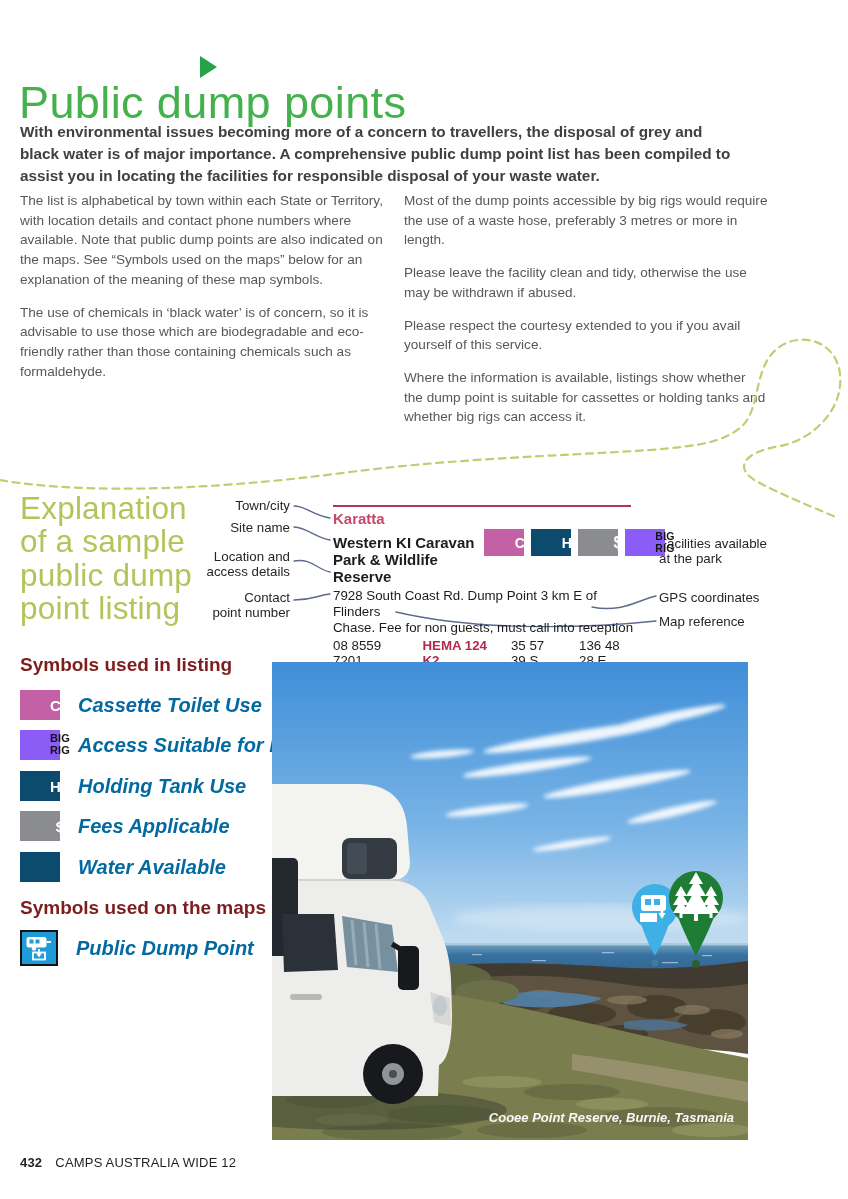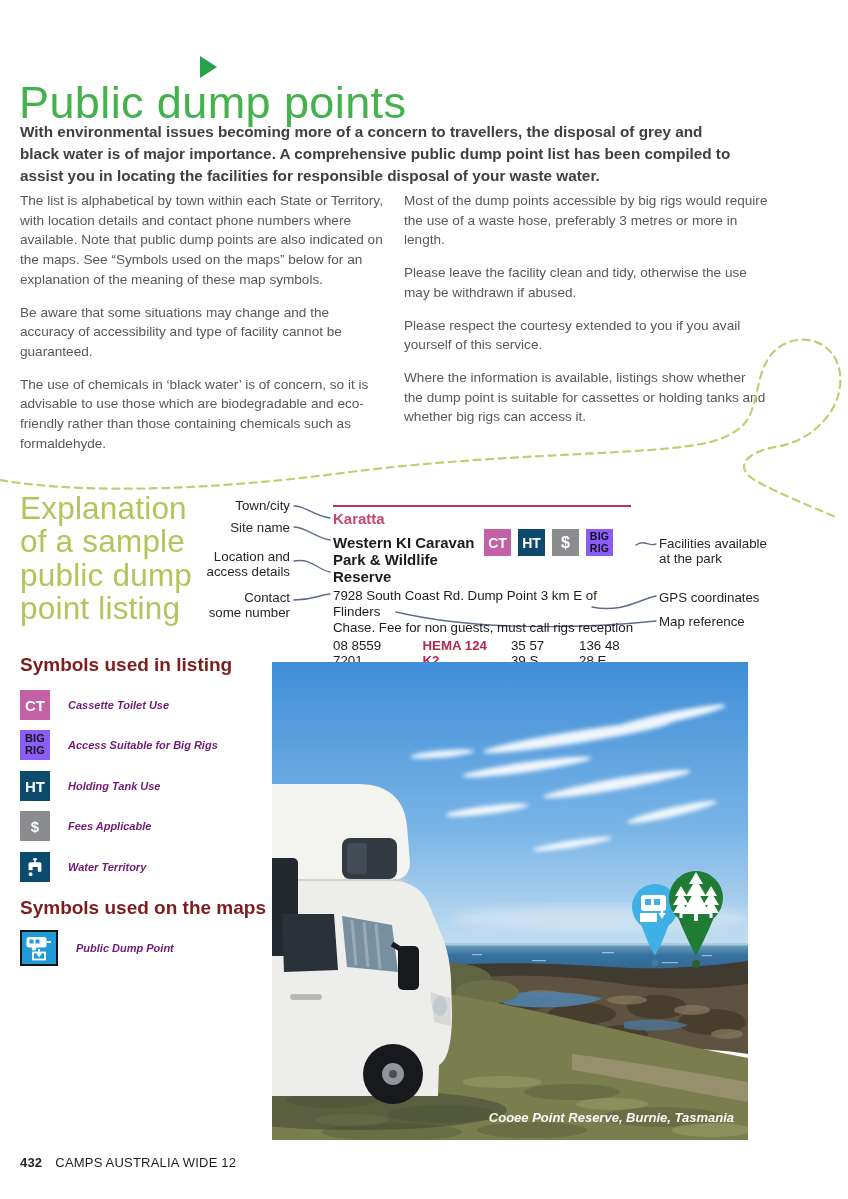--- a/index.html
+++ b/index.html
@@ -33,37 +33,37 @@
   .ann-fac { left:659px; top:536px; width:130px; }
   .ann-gps { left:659px; top:590px; width:140px; }
   .ann-map { left:659px; top:614px; width:140px; }
   .connectors { position:absolute; left:0; top:495px; pointer-events:none; }
   .listing { position:absolute; left:333px; top:505px; width:302px; color:#1c1c1a; }
   .listing-rule { border-top:2.5px solid #b5345b; width:298px; margin:0 0 3px 0; }
   .listing-town { color:#c5486c; font-weight:700; font-size:15px; line-height:1.2; margin-bottom:7px; }
   .listing-name { font-weight:700; font-size:15px; line-height:1.12; width:160px; }
   .listing-icons { position:absolute; left:151px; top:24px; display:flex; gap:7px; }
   .sq { width:27px; height:27px; display:flex; align-items:center; justify-content:center;
-    color:#ffffff; font-weight:700; font-size:14px; box-sizing:border-box; }
+    color:#ffffff; font-weight:700; font-size:14px; box-sizing:border-box;padding-left:40px; }
   .sq-ct { background:#c360a6; }
   .sq-ht { background:#0c4a6e; }
   .sq-fee { background:#8a8c8f; font-size:16px; }
   .sq-bigrig { background:#8b5cf6; color:#141414; flex-direction:column; font-size:10.5px;
     line-height:1.05; font-weight:800; letter-spacing:0.2px; }
   .listing-address { font-size:13.3px; line-height:1.18; margin-top:3px; }
   .listing-phone-row { display:flex; font-size:13.3px; margin-top:3px; align-items:flex-start; }
   .hema { margin-left:26px; color:#b42a4d; font-weight:700; }
   .gps-lat { margin-left:22px; }
   .gps-lon { margin-left:18px; }
   
   .section-heading { position:absolute; left:20px; font-size:19px; font-weight:700; color:#7f1d1d; }
   .legend-row { position:absolute; left:20px; display:flex; align-items:center; gap:18px; }
   .sq30 { width:30px; height:30px; font-size:15px; flex:none; }
   .sq30.sq-bigrig { font-size:11px; }
-  .legend-label { font-style:italic; font-weight:600; font-size:11px; color:#701a75; }
+  .legend-label { font-style:italic; font-weight:600; font-size:20px; color:#0369a1; }
   .map-icon-box { width:34px; height:32px; background:#1f9cd7; border:2px solid #141414; flex:none;
     display:flex; align-items:center; justify-content:center; box-sizing:content-box; }
   
   .photo { position:absolute; left:272px; top:662px; width:476px; height:478px; display:block; }
   
   .page-footer { position:absolute; left:20px; top:1155px; display:flex; gap:13px;
     font-size:13px; color:#231f20; letter-spacing:0.2px; align-items:baseline; }
   .page-num { font-weight:700; }
 </style>
 </head>
@@ -74,21 +74,20 @@
   <div class="title-block">
     <div class="title-arrow"></div>
     <div class="page-title">Public dump points</div>
   </div>
 
   <div class="intro">With environmental issues becoming more of a concern to travellers, the disposal of grey and black water is of major importance. A comprehensive public dump point list has been compiled to assist you in locating the facilities for responsible disposal of your waste water.</div>
 
   <div class="cols">
     <div class="col">
       <p>The list is alphabetical by town within each State or Territory, with location details and contact phone numbers where available. Note that public dump points are also indicated on the maps. See “Symbols used on the maps” below for an explanation of the meaning of these map symbols.</p>
-      <p>Be aware that some situations may change and the accuracy of accessibility and type of facility cannot be guaranteed.</p>
       <p>The use of chemicals in ‘black water’ is of concern, so it is advisable to use those which are biodegradable and eco-friendly rather than those containing chemicals such as formaldehyde.</p>
     </div>
     <div class="col">
       <p>Most of the dump points accessible by big rigs would require the use of a waste hose, preferably 3 metres or more in length.</p>
       <p>Please leave the facility clean and tidy, otherwise the use may be withdrawn if abused.</p>
       <p>Please respect the courtesy extended to you if you avail yourself of this service.</p>
       <p>Where the information is available, listings show whether the dump point is suitable for cassettes or holding tanks and whether big rigs can access it.</p>
     </div>
   </div>
 
@@ -106,21 +105,21 @@
   </div>
 
   <div class="ann ra ann-town">Town/city</div>
   <div class="ann ra ann-site">Site name</div>
   <div class="ann ra ann-loc">
     <div>Location and</div>
     <div>access details</div>
   </div>
   <div class="ann ra ann-contact">
     <div>Contact</div>
-    <div>some number</div>
+    <div>point number</div>
   </div>
 
   <div class="ann ann-fac">
     <div>Facilities available</div>
     <div>at the park</div>
   </div>
   <div class="ann ann-gps">GPS coordinates</div>
   <div class="ann ann-map">Map reference</div>
 
   <svg class="connectors" width="848" height="150" viewBox="0 0 848 150">
@@ -146,21 +145,21 @@
       <span class="sq sq-ct">CT</span>
       <span class="sq sq-ht">HT</span>
       <span class="sq sq-fee">$</span>
       <span class="sq sq-bigrig">
         <span>BIG</span>
         <span>RIG</span>
       </span>
     </div>
     <div class="listing-address">
       <div>7928 South Coast Rd. Dump Point 3 km E of Flinders</div>
-      <div>Chase. Fee for non guests, must call rigs reception</div>
+      <div>Chase. Fee for non guests, must call into reception</div>
     </div>
     <div class="listing-phone-row">
       <span>08 8559 7201</span>
       <span class="hema">HEMA 124 K2</span>
       <span class="gps-lat">35 57 39 S</span>
       <span class="gps-lon">136 48 28 E</span>
     </div>
   </div>
 
   <div class="section-heading" style="top:654px;">Symbols used in listing</div>
@@ -190,21 +189,21 @@
         <g fill="#ffffff">
           <rect x="12.5" y="4" width="5" height="2.5" rx="1"></rect>
           <rect x="14" y="6" width="2" height="4"></rect>
           <rect x="7" y="9" width="16" height="6" rx="2"></rect>
           <rect x="7" y="13" width="5" height="6"></rect>
           <rect x="18.5" y="14" width="4.5" height="7" rx="1"></rect>
           <circle cx="9.5" cy="24" r="2.3"></circle>
         </g>
       </svg>
     </span>
-    <span class="legend-label">Water Territory</span>
+    <span class="legend-label">Water Available</span>
   </div>
 
   <div class="section-heading" style="top:897px;">Symbols used on the maps</div>
 
   <div class="legend-row" style="top:930px;">
     <span class="map-icon-box">
       <svg width="30" height="28" viewBox="0 0 30 28">
         <rect x="2.5" y="3" width="20" height="10.5" rx="2.5" fill="#ffffff"></rect>
         <rect x="5.5" y="5.5" width="4" height="4" fill="#1f9cd7"></rect>
         <rect x="11.5" y="5.5" width="4" height="4" fill="#1f9cd7"></rect>

